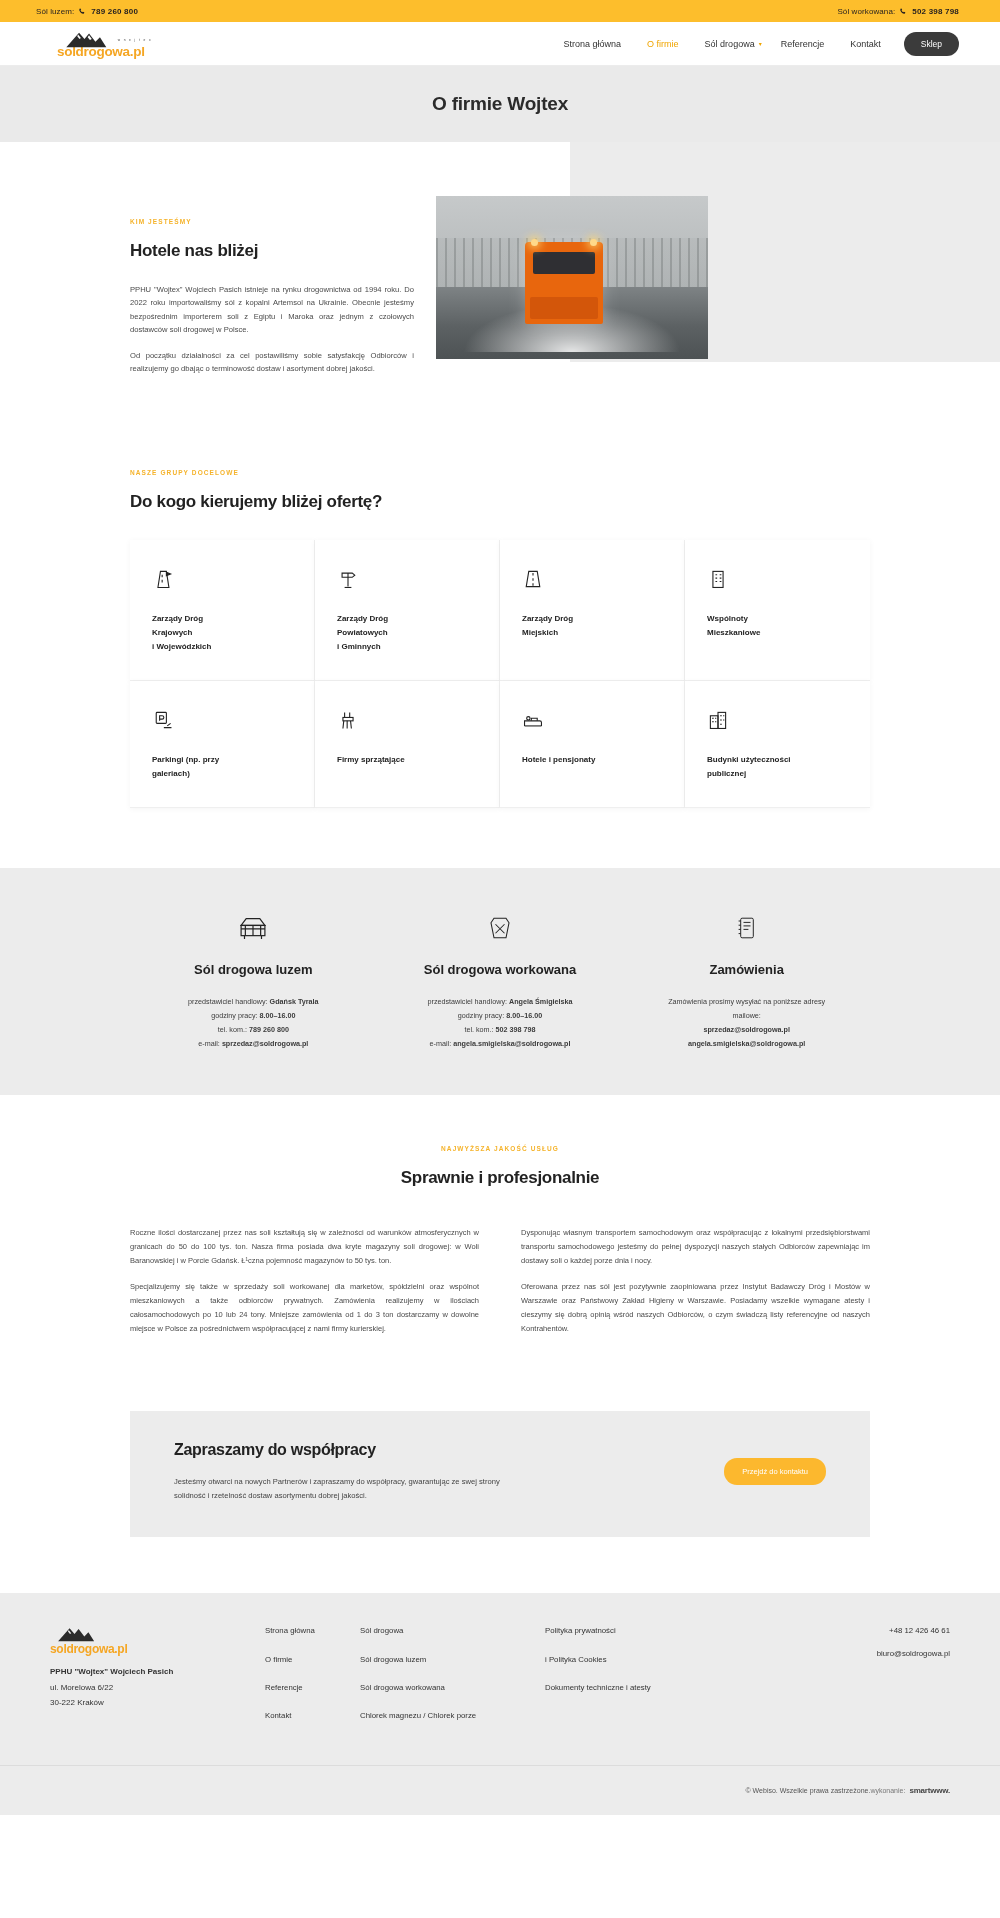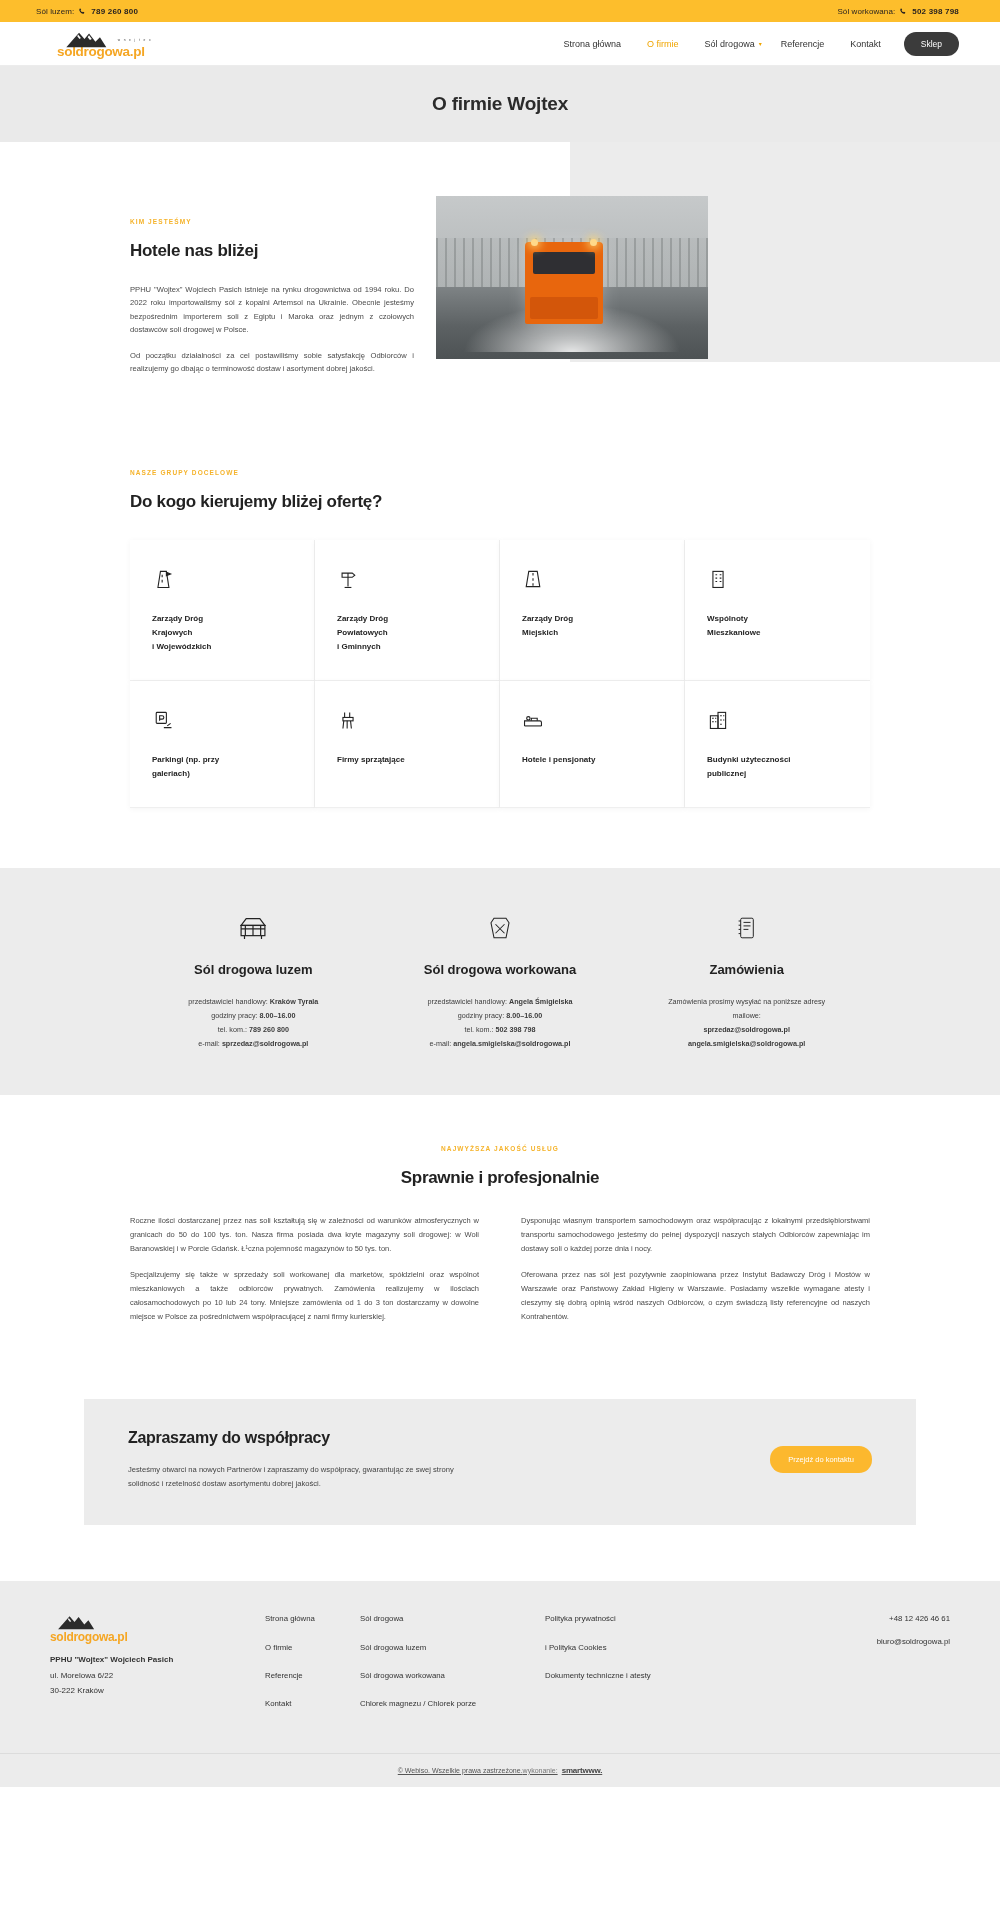--- a/index.html
+++ b/index.html
@@ -171,28 +171,28 @@
   .contact-inner { width: 740px; margin: 0 auto; display: grid; grid-template-columns: repeat(3,1fr); }
   .contact-col { text-align: center; padding: 0 10px; }
   .contact-ico { height: 40px; margin-bottom: 14px; display: flex; align-items: center; justify-content: center; }
   .contact-col h3 { font-size: 13px; font-weight: 700; color: #222; margin-bottom: 18px; }
   .contact-col p { font-size: 7.2px; line-height: 1.95; color: #3c3c3c; }
   .contact-col b { font-weight: 700; }
 
   
   .prof { padding: 50px 0 40px 0; text-align: center; }
   .prof .eyebrow { text-align: center; }
-  .prof h2 { font-size: 17px; font-weight: 700; color: #222; margin-bottom: 26px; letter-spacing: -.3px; }
+  .prof h2 { font-size: 17px; font-weight: 700; color: #222; margin-bottom: 38px; letter-spacing: -.3px; }
   .prof-cols { width: 740px; margin: 0 auto; display: grid; grid-template-columns: 1fr 1fr; gap: 42px; text-align: left; }
   .prof-cols p { font-size: 7.5px; line-height: 1.85; color: #4a4a4a; text-align: justify; margin-bottom: 13px; }
 
   
   .cta-wrap { padding: 22px 0 56px 0; }
   .cta {
-    width: 832px; margin: 0 auto;
+    width: 740px; margin: 0 auto;
     background: #ececec;
     padding: 30px 44px 34px 44px;
     display: flex; align-items: center;
   }
   .cta-left { flex: 1; }
   .cta h2 { font-size: 16px; font-weight: 700; color: #222; margin-bottom: 16px; letter-spacing: -.3px; }
   .cta p { font-size: 7.6px; line-height: 1.85; color: #444; max-width: 330px; }
   .cta-btn {
     background: #fcb82e; color: #fff; border: none; border-radius: 13px;
     font-size: 7.5px; padding: 9px 18px; cursor: pointer; white-space: nowrap;
@@ -215,23 +215,23 @@
   }
   .f-contact { margin-left: auto; text-align: right; }
   .f-contact span { display: block; font-size: 7.8px; color: #333; line-height: 1.6; margin-bottom: 10px; }
 
   .footer-bottom {
     border-top: 1px solid #dcdcdc;
     background: #ececec;
     padding: 12px 0;
   }
   .footer-bottom-inner {
-    width: 900px; margin: 0 auto;
-    display: flex; align-items: center; justify-content: center;
-    font-size: 7px; color: #555; text-decoration: underline;
+    width: 900px; margin: 8px auto;
+    display: flex; align-items: center; justify-content: flex-end;
+    font-size: 7px; color: #555;
   }
   .credit { display: flex; align-items: center; gap: 4px; color: #777; }
   .credit b { font-size: 8px; color: #444; letter-spacing: -.2px; }
 
   svg { display: block; }
 </style>
 </head>
 <body>
 
 <div class="page">
@@ -414,21 +414,21 @@
         <div class="contact-ico">
           <svg viewBox="0 0 40 34" width="34" height="30" fill="none" stroke="#232323" stroke-width="1.4">
             <path d="M6 14 L12 6 h16 l6 8 z"></path>
               <rect x="6" y="14" width="28" height="12"></rect>
             <path d="M6 18h28 M11 14v12 M20 14v12 M29 14v12"></path>
               <path d="M10 26 v4 M30 26 v4"></path>
           </svg>
         </div>
         <h3>Sól drogowa luzem</h3>
         <p>
-          <span>przedstawiciel handlowy: </span><b>Kraków Tyrala</b>
+          <span>przedstawiciel handlowy: </span><b>Gdańsk Tyrala</b>
         </p>
         <p>
           <span>godziny pracy: </span><b>8.00–16.00</b>
         </p>
         <p>
           <span>tel. kom.: </span><b>789 260 800</b>
         </p>
         <p>
           <span>e-mail: </span><b>sprzedaz@soldrogowa.pl</b>
         </p>

